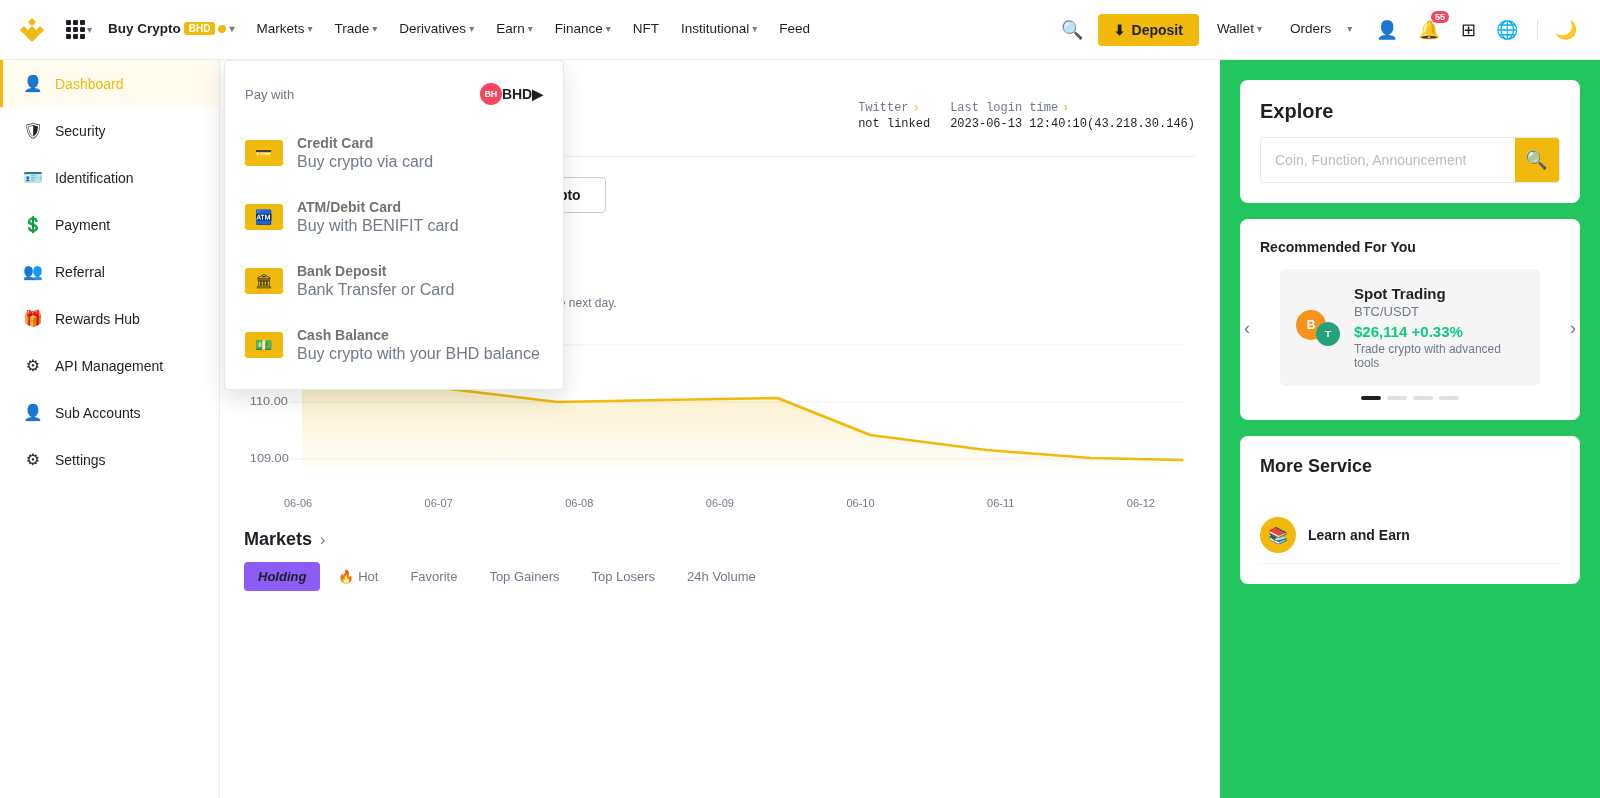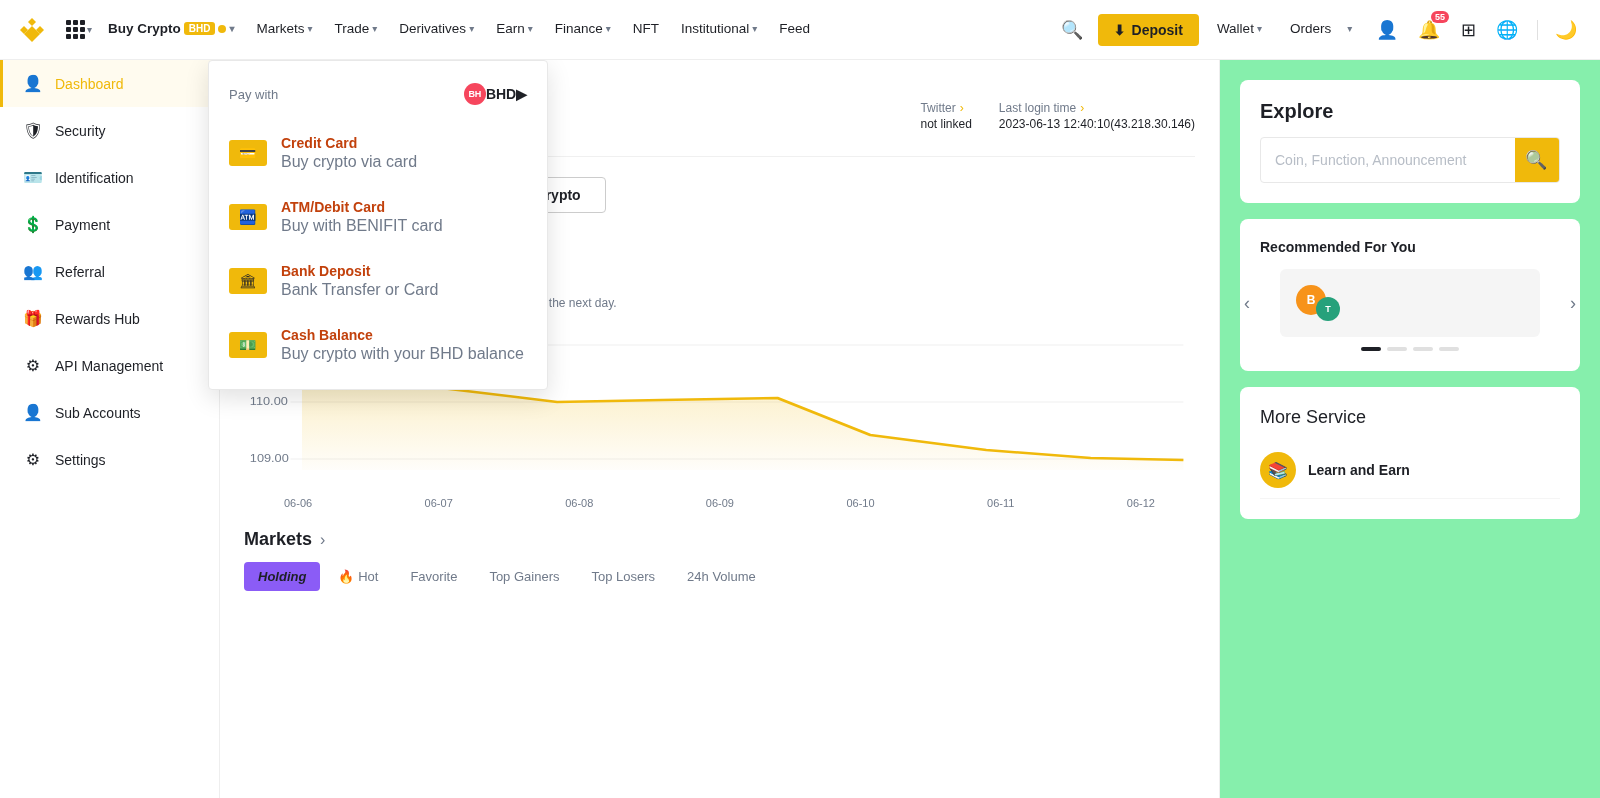--- a/index.html
+++ b/index.html
@@ -41,21 +41,21 @@
     }
     .sidebar-item.active { background: #fffbef; color: #f0b90b; border-left-color: #f0b90b; }
     .sidebar-icon { font-size: 16px; width: 20px; text-align: center; }
 
     
     .main-content {
       position: fixed; top: 60px; left: 220px; right: 0; bottom: 0; overflow-y: auto;
       background: #f5f5f5;
     }
     .dropdown-panel {
-      position: fixed; top: 60px; left: 208px; width: 340px;
+      position: fixed; top: 60px; left: 224px; width: 340px;
       background: #fff; border: 1px solid #e8e8e8; border-radius: 4px; box-shadow: 0 8px 24px rgba(0,0,0,0.12);
       z-index: 95; padding: 12px 0;
     }
     .dropdown-header {
       display: flex; align-items: center; justify-content: space-between;
       padding: 10px 20px 16px;
     }
     .dropdown-header-label { font-size: 13px; color: #707a8a; }
     .dropdown-currency {
       display: flex; align-items: center; font-weight: 600; color: #1e2026; cursor: pointer;
@@ -65,38 +65,38 @@
       display: flex; align-items: center; gap: 14px; padding: 14px 20px;
       cursor: pointer; transition: background 0.1s;
     }
     .dropdown-item-icon {
       width: 38px; height: 26px; border-radius: 3px; background: #f0b90b;
       display: flex; align-items: center; justify-content: center; font-size: 14px;
       flex-shrink: 0;
     }
     .dropdown-item-icon.bank { background: #f0b90b; }
     .dropdown-item-text { display: flex; flex-direction: column; gap: 2px; }
-    .dropdown-item-title { font-size: 14px; font-weight: 600; color: #c2410c; }
+    .dropdown-item-title { font-size: 14px; font-weight: 600; color: #737373; }
     .dropdown-item-sub { font-size: 16px; color: #707a8a; }
 
     
     .dashboard { display: grid; grid-template-columns: 1fr 380px; gap: 0; min-height: calc(100vh - 60px); }
 
     
     .left-panel { padding: 20px 24px; background: #fff; border-right: 1px solid #eee; }
 
     
     .user-info-bar {
       display: flex; align-items: center; gap: 24px; padding: 12px 0 16px;
       border-bottom: 1px solid #f0f0f0; margin-bottom: 20px;
     }
     .user-avatar { width: 48px; height: 48px; border-radius: 50%; background: #f0b90b; display: flex; align-items: center; justify-content: center; font-size: 20px; }
     .user-info { display: flex; flex-direction: column; gap: 2px; }
     .user-email { font-size: 15px; font-weight: 600; }
-    .user-meta { display: flex; gap: 27px; margin-left: auto; font-size: 12px; color: #707a8a; }
+    .user-meta { display: flex; gap: 20px; margin-left: auto; font-size: 12px; color: #707a8a; font-family: Liberation Mono, monospace; }
     .user-meta-item { display: flex; flex-direction: column; gap: 2px; }
     .user-meta-label { display: flex; align-items: center; gap: 4px; }
     .user-meta-value { color: #1e2026; font-size: 12px; }
     .link-text { color: #f0b90b; cursor: pointer; }
 
     
     .balance-section { margin-bottom: 20px; }
     .balance-actions { display: flex; gap: 12px; margin-bottom: 16px; align-items: center; }
     .btn-deposit { background: #f0b90b; color: #1e2026; border: none; border-radius: 4px; padding: 9px 24px; font-weight: 700; cursor: pointer; font-size: 14px; }
     .btn-withdraw { background: transparent; color: #1e2026; border: 1px solid #ccc; border-radius: 4px; padding: 9px 24px; font-weight: 600; cursor: pointer; font-size: 14px; }
@@ -114,21 +114,21 @@
     
     .markets-section { margin-top: 20px; }
     .markets-header { display: flex; align-items: center; gap: 8px; margin-bottom: 12px; }
     .markets-title { font-size: 18px; font-weight: 700; }
     .markets-arrow { color: #707a8a; cursor: pointer; font-size: 16px; }
     .market-tabs { display: flex; gap: 4px; align-items: center; }
     .market-tab { padding: 7px 14px; border-radius: 4px; cursor: pointer; font-size: 13px; font-weight: 500; color: #707a8a; border: none; background: none; }
     .market-tab.active { background: #8b5cf6; color: #1e2026; font-weight: 700; font-style: italic; }
 
     
-    .right-panel { background: #86efac; padding: 20px; }
+    .right-panel { background: #22c55e; padding: 20px; }
 
     
     .explore-section { background: #fff; border-radius: 8px; padding: 20px; margin-bottom: 16px; }
     .explore-title { font-size: 20px; font-weight: 700; margin-bottom: 14px; }
     .explore-search { display: flex; align-items: center; border: 1px solid #e8e8e8; border-radius: 4px; overflow: hidden; background: #fff; }
     .explore-input { flex: 1; border: none; outline: none; padding: 10px 14px; font-size: 14px; color: #1e2026; }
     .explore-input::placeholder { color: #b7bdc6; }
     .search-btn { background: #f0b90b; border: none; width: 44px; height: 44px; display: flex; align-items: center; justify-content: center; cursor: pointer; font-size: 18px; }
 
     
@@ -145,21 +145,21 @@
     .rec-name { font-size: 15px; font-weight: 700; margin-bottom: 2px; }
     .rec-pair { font-size: 13px; color: #707a8a; margin-bottom: 4px; }
     .rec-price { font-size: 15px; font-weight: 700; color: #0ecb81; margin-bottom: 2px; }
     .rec-desc { font-size: 12px; color: #707a8a; }
     .carousel-dots { display: flex; gap: 6px; justify-content: center; margin-top: 10px; }
     .dot { width: 20px; height: 4px; border-radius: 2px; background: #e0e0e0; }
     .dot.active { background: #1e2026; }
 
     
     .more-service-section { background: #fff; border-radius: 8px; padding: 20px; }
-    .more-service-title { font-size: 18px; font-weight: 400; margin-bottom: 14px; }
+    .more-service-title { font-size: 18px; font-weight: 700; margin-bottom: 30px; }
     .service-item { display: flex; align-items: center; gap: 12px; padding: 10px 0; border-bottom: 1px solid #f5f5f5; cursor: pointer; }
     .service-icon { width: 36px; height: 36px; border-radius: 50%; background: #f0b90b; display: flex; align-items: center; justify-content: center; font-size: 16px; flex-shrink: 0; }
     .service-text { font-size: 14px; font-weight: 700; color: #1e2026; }
 
     
     .info-note { font-size: 12px; color: #707a8a; margin-top: 6px; }
   </style>
 </head>
 <body>
 
@@ -444,20 +444,26 @@
 
       <div class="recommended-section">
         <h2 class="recommended-title">Recommended For You</h2>
         <div style="position:relative; padding: 0 20px;">
           <button class="rec-prev">‹</button>
           <div class="rec-card">
             <div class="coin-icon-pair">
               <div class="coin-btc">B</div>
               <div class="coin-usdt">T</div>
             </div>
+            <div class="rec-info">
+              <div class="rec-name">Spot Trading</div>
+              <div class="rec-pair">BTC/USDT</div>
+              <div class="rec-price">$26,114 +0.33%</div>
+              <div class="rec-desc">Trade crypto with advanced tools</div>
+            </div>
           </div>
           <button class="rec-next">›</button>
         </div>
         <div class="carousel-dots">
           <div class="dot active"></div>
           <div class="dot"></div>
           <div class="dot"></div>
           <div class="dot"></div>
         </div>
       </div>

